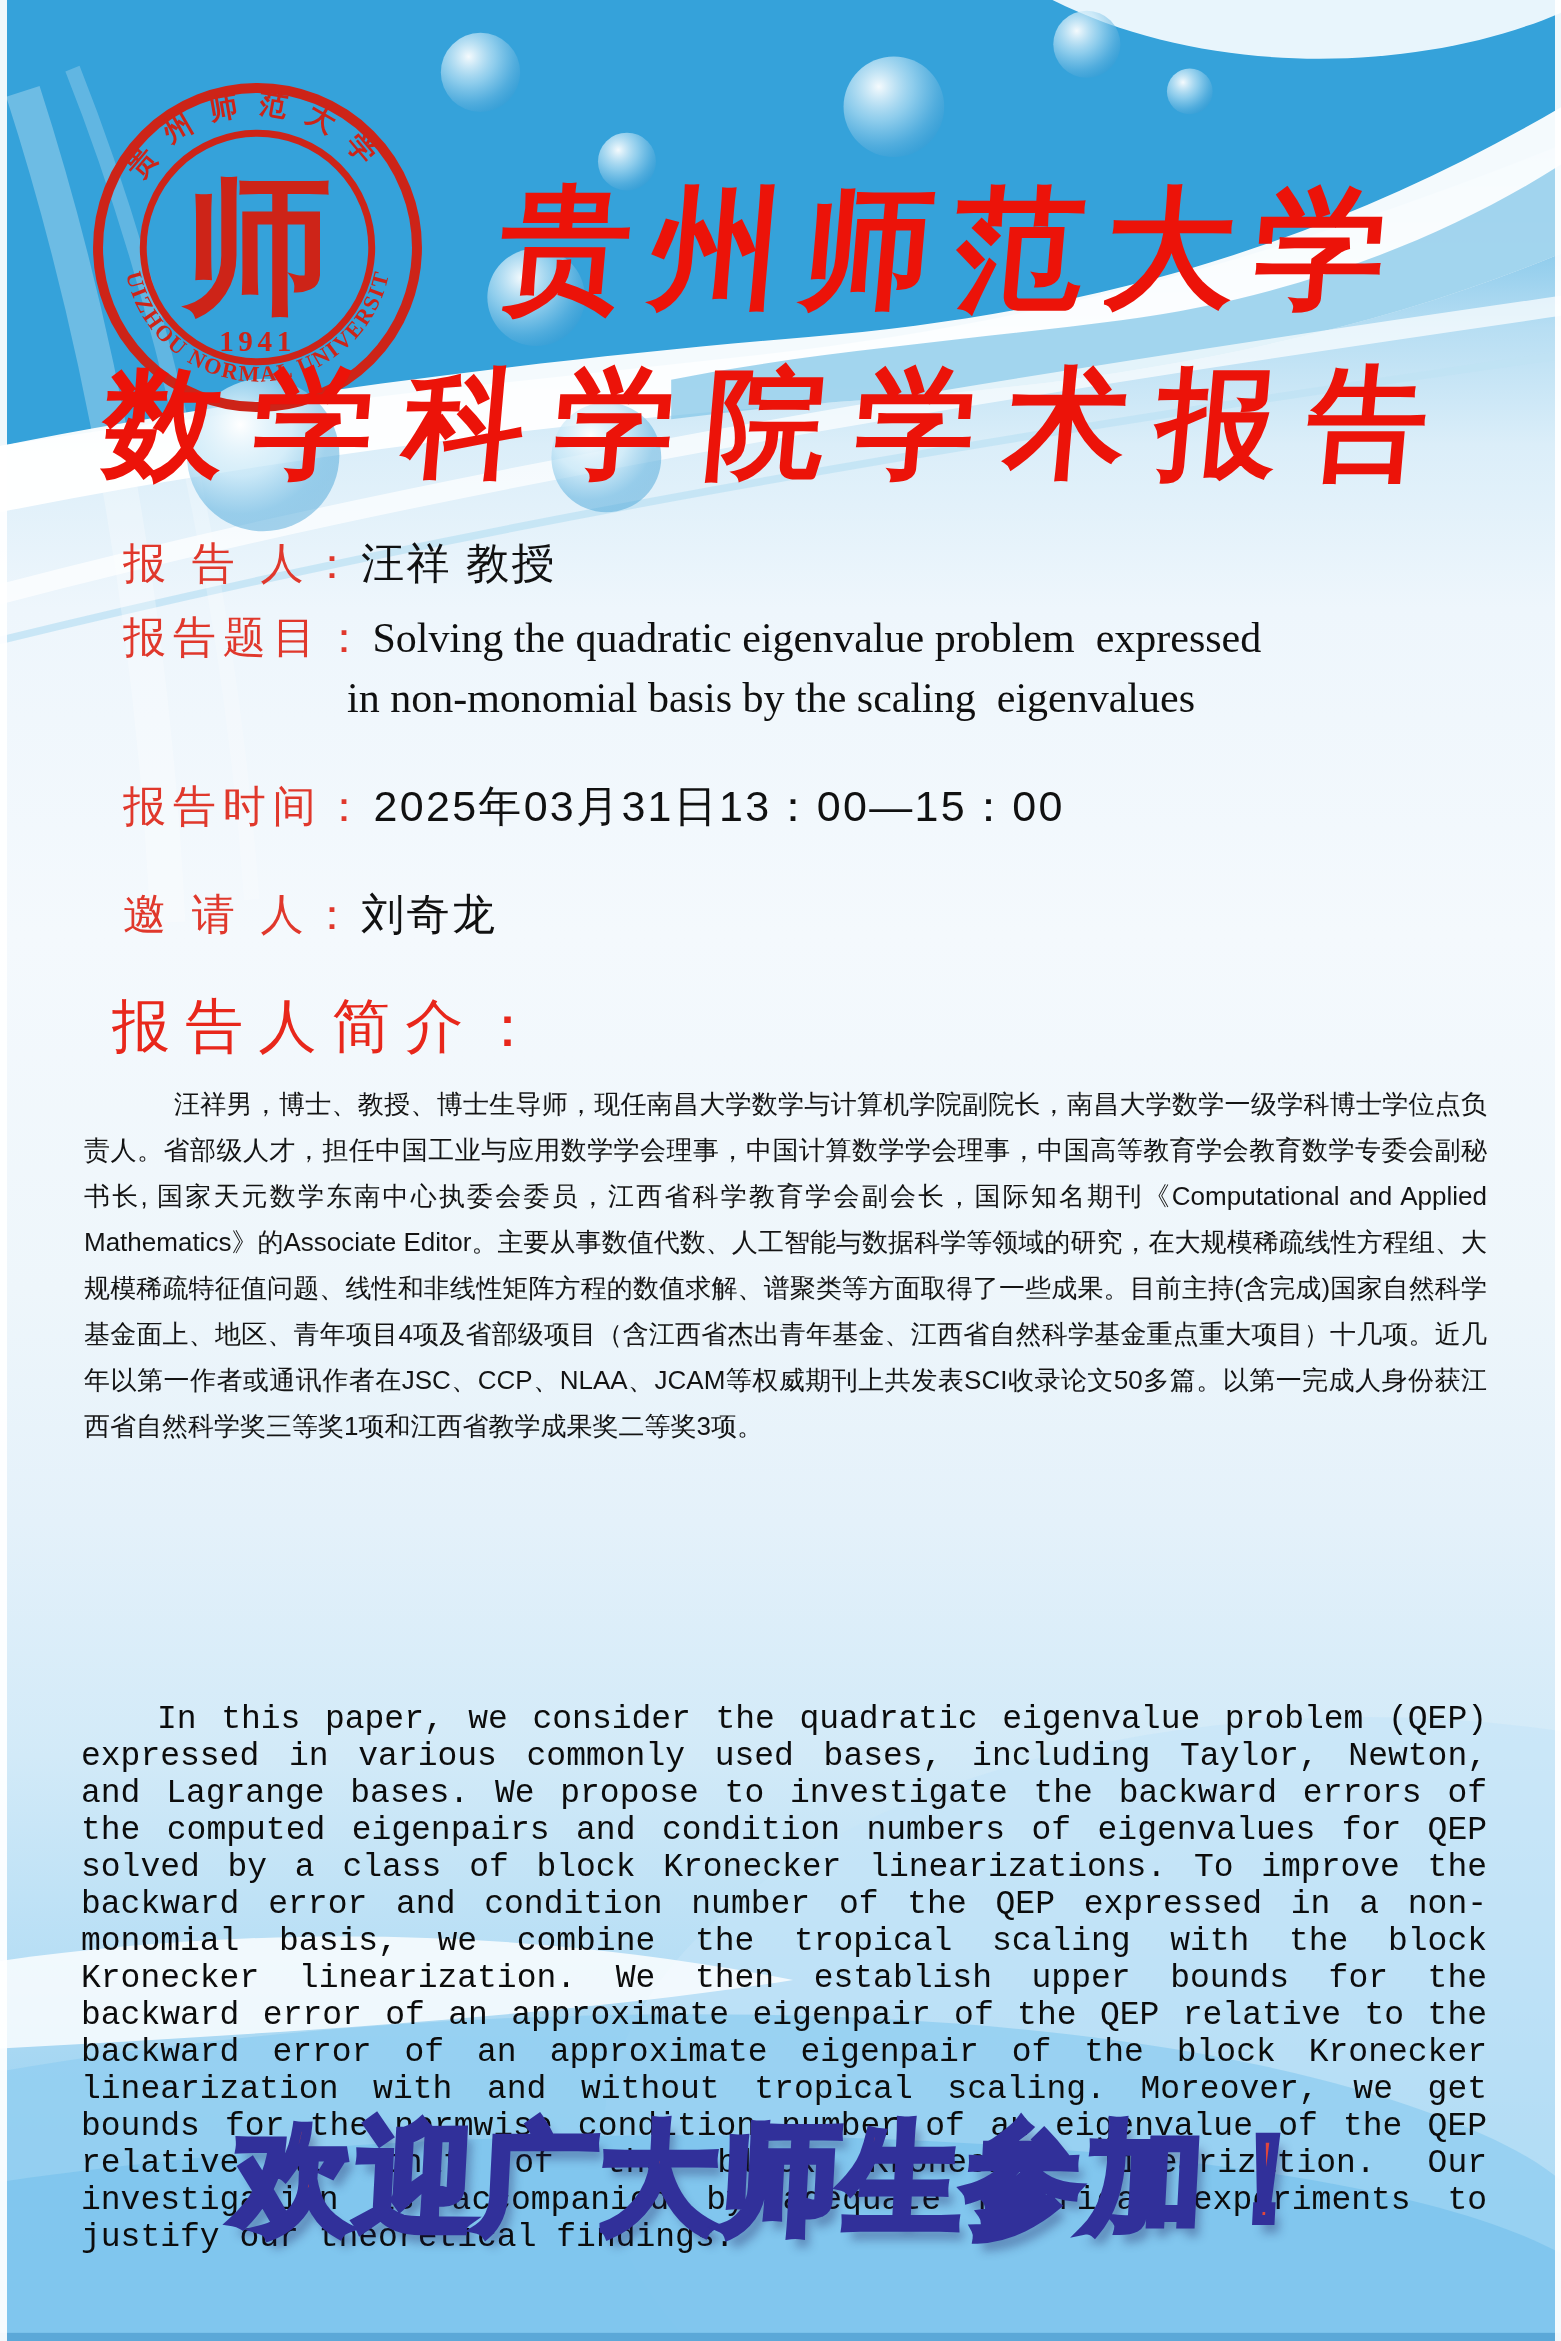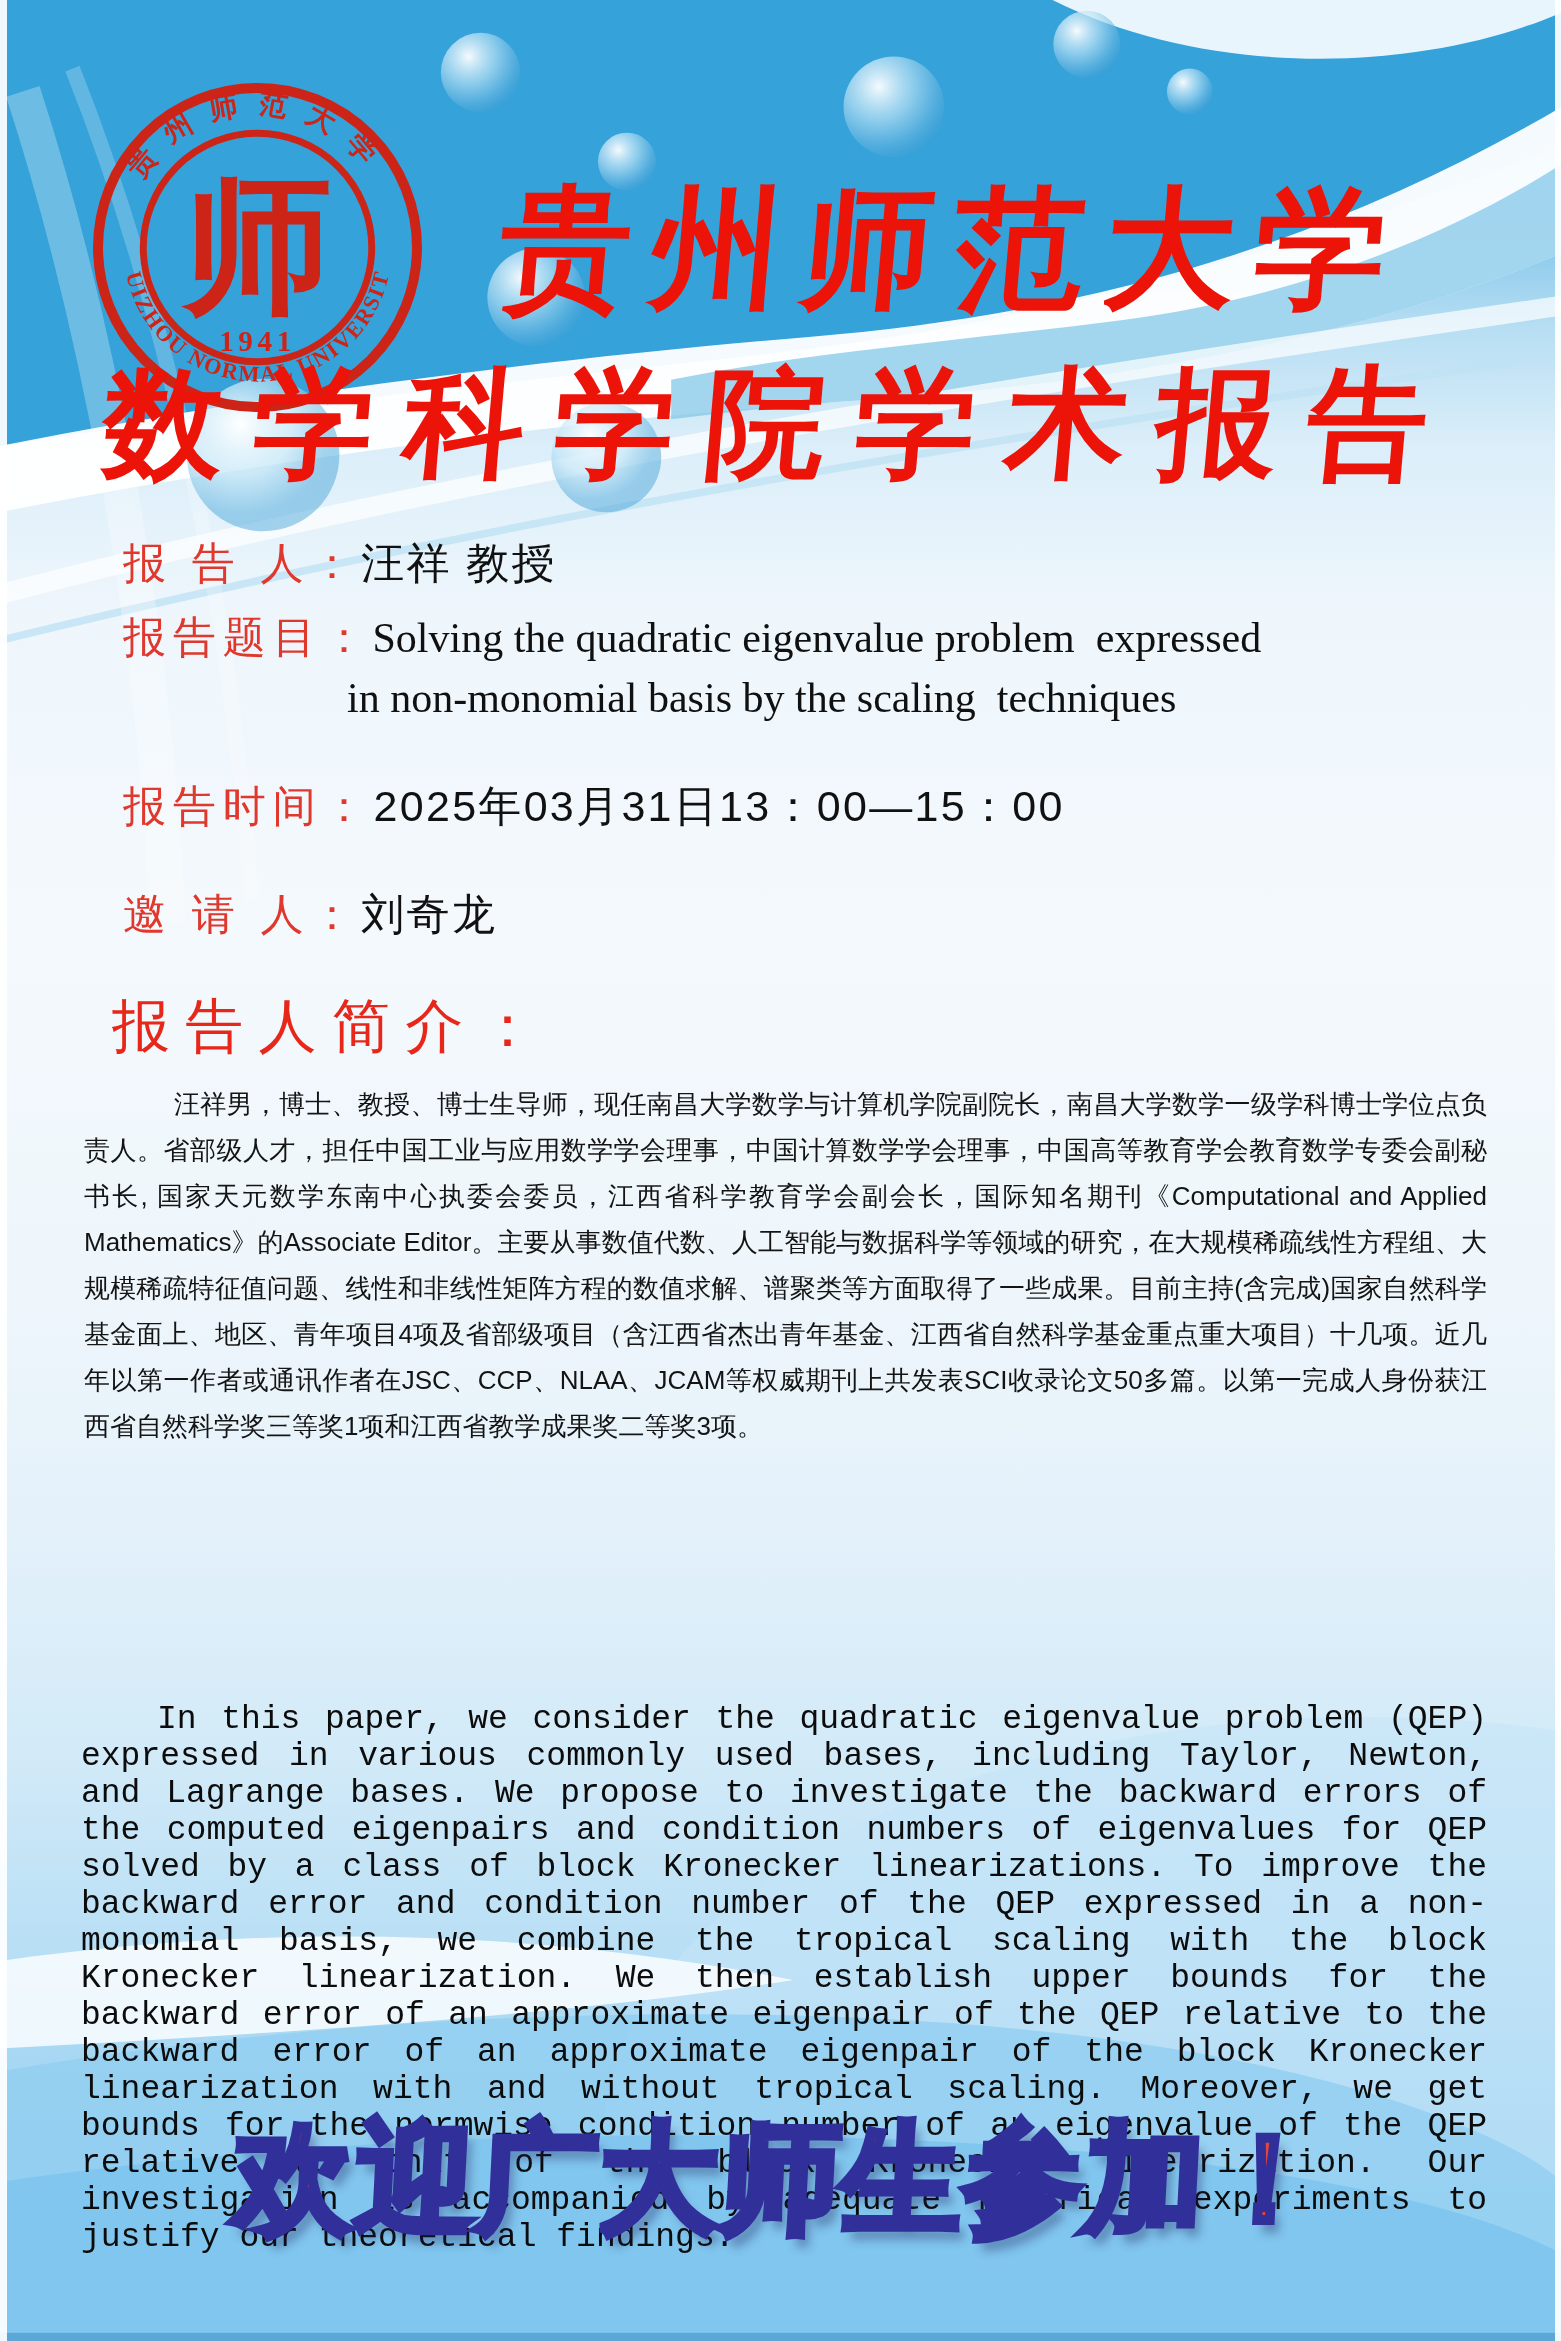--- a/index.html
+++ b/index.html
@@ -121,21 +121,21 @@
   <div class="title1">贵州师范大学</div>
   <div class="title2">数学科学院学术报告</div>
 
   <div class="info-row" style="top:535px">
     <span class="ilabel">报 告 人：</span><span class="ivalue">汪祥 教授</span>
   </div>
 
   <div class="info-row" style="top:609px">
     <span class="ilabel">报告题目：</span><span class="en-serif">Solving the quadratic eigenvalue problem  expressed</span>
   </div>
-  <div class="en-serif en-line2">in non-monomial basis by the scaling  techniques</div>
+  <div class="en-serif en-line2">in non-monomial basis by the scaling  eigenvalues</div>
 
   <div class="info-row" style="top:778px">
     <span class="ilabel">报告时间：</span><span class="ivalue">2025年03月31日13：00—15：00</span>
   </div>
 
 
   <div class="info-row" style="top:886px">
     <span class="ilabel">邀 请 人：</span><span class="ivalue">刘奇龙</span>
   </div>
 

